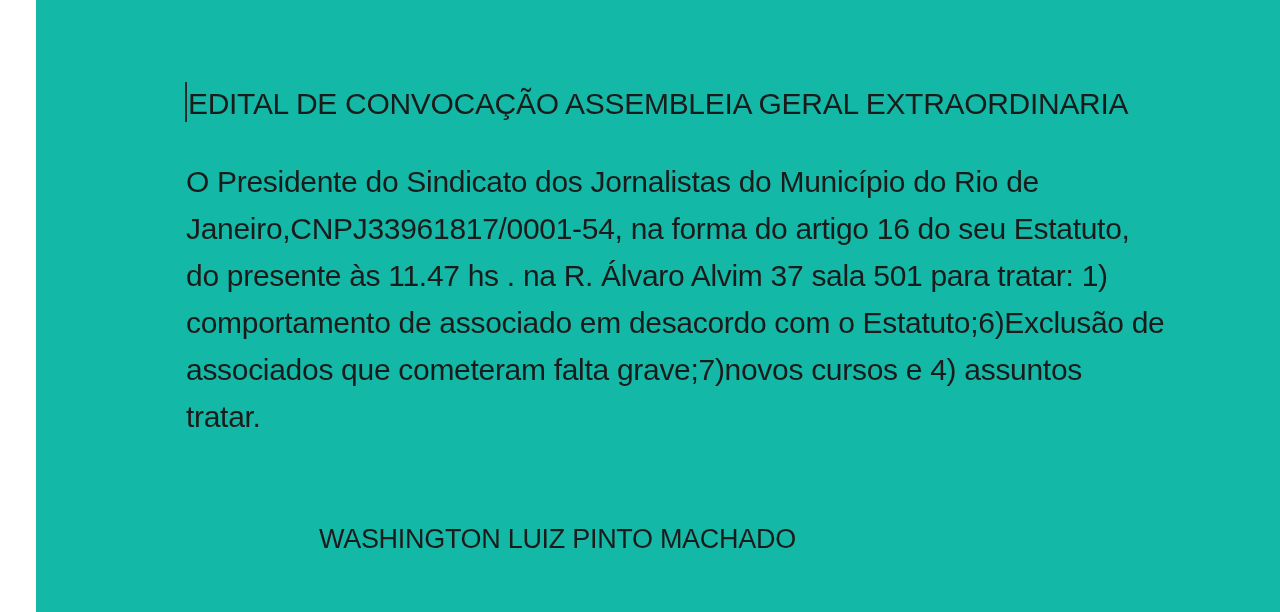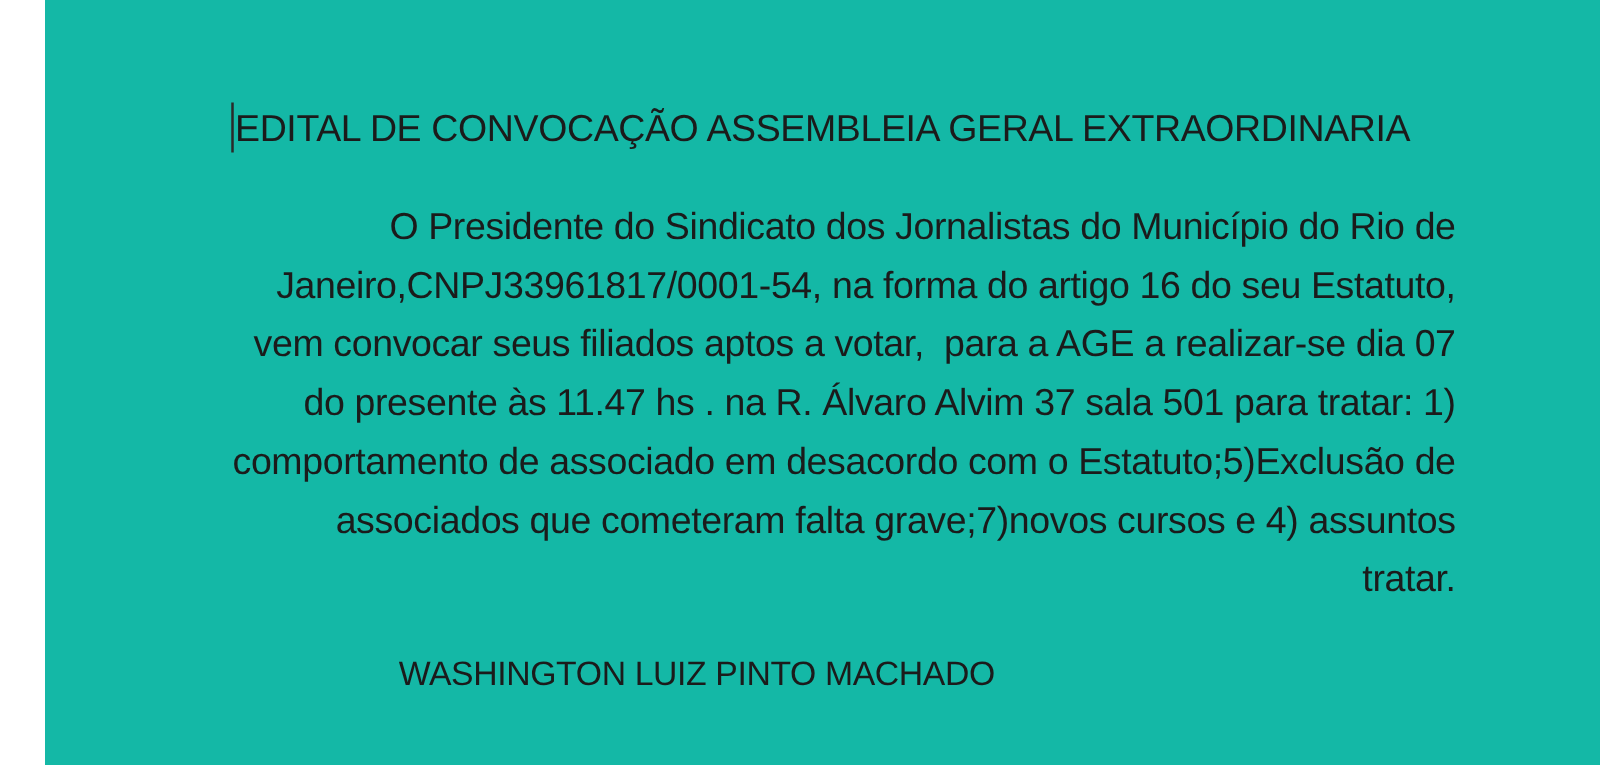--- a/index.html
+++ b/index.html
@@ -35,21 +35,20 @@
     left: 149px;
     top: 82px;
     width: 2px;
     height: 40px;
     background: #2a2a2a;
   }
   .doc-body {
     position: absolute;
     left: 150px;
     top: 158px;
-    text-align: right;
   }
   .doc-line {
     font-size: 30px;
     line-height: 47px;
     letter-spacing: -0.3px;
     white-space: pre;
   }
   .doc-signature {
     position: absolute;
     left: 283px;
@@ -66,23 +65,22 @@
 <div class="page">
   <div class="doc-canvas">
 
     <div class="text-cursor"></div>
 
     <div class="doc-title">EDITAL DE CONVOCAÇÃO ASSEMBLEIA GERAL EXTRAORDINARIA</div>
 
     <div class="doc-body">
       <div class="doc-line">O Presidente do Sindicato dos Jornalistas do Município do Rio de</div>
       <div class="doc-line">Janeiro,CNPJ33961817/0001-54, na forma do artigo 16 do seu Estatuto,</div>
-      <div class="doc-line">vem convocar seus filiados aptos a votar,  para a AGE a realizar-se dia 07</div>
       <div class="doc-line">do presente às 11.47 hs . na R. Álvaro Alvim 37 sala 501 para tratar: 1)</div>
-      <div class="doc-line">comportamento de associado em desacordo com o Estatuto;5)Exclusão de</div>
+      <div class="doc-line">comportamento de associado em desacordo com o Estatuto;6)Exclusão de</div>
       <div class="doc-line">associados que cometeram falta grave;7)novos cursos e 4) assuntos</div>
       <div class="doc-line">tratar.</div>
     </div>
 
     <div class="doc-signature">WASHINGTON LUIZ PINTO MACHADO</div>
 
   </div>
 </div>
 
 </body></html>

